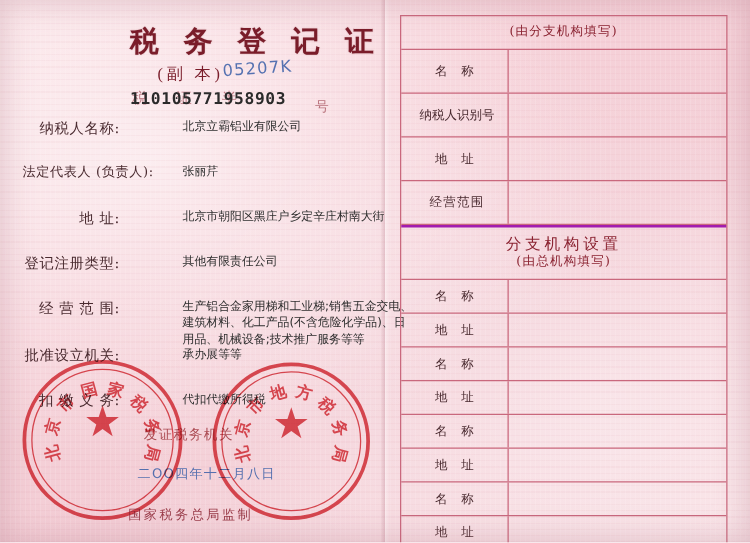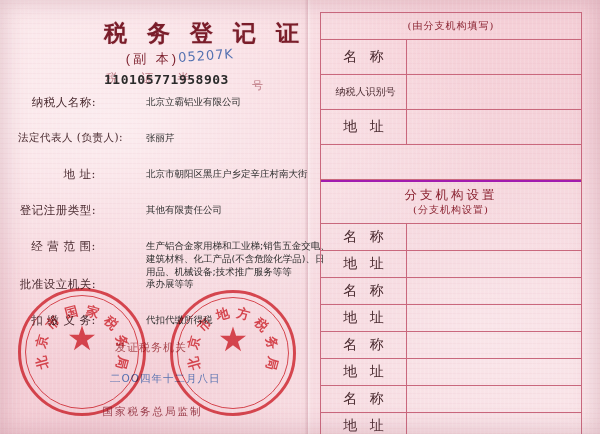--- a/index.html
+++ b/index.html
@@ -67,21 +67,21 @@
     font-weight: bold;
     letter-spacing: 6px;
     color: #7a1d2a;
     text-shadow: 0 0 1px rgba(122,29,42,0.4);
   }
   .doc-subtitle {
     position: absolute;
     left: 0; right: 0;
     top: 50px;
     text-align: center;
-    font-family: Liberation Sans, sans-serif;
+    font-family: Liberation Serif, serif;
     font-size: 13px;
     letter-spacing: 3px;
     color: #7a1d2a;
   }
   .reg-no-hand {
     position: absolute;
     left: 178px;
     top: 48px;
     font-family: "DejaVu Sans", sans-serif;
     font-size: 13px;
@@ -185,21 +185,21 @@
   }
   .row:last-child { border-bottom: none; }
   .row .k {
     width: 86px;
     box-sizing: border-box;
     border-right: 1px solid #c9687d;
     display: flex;
     align-items: center;
     justify-content: center;
     font-family: "DejaVu Serif", serif;
-    font-size: 14px;
+    font-size: 10px;
     letter-spacing: 4px;
     color: #4a2b30;
     padding-left: 4px;
   }
   .row .v { flex: 1; }
   .row.tall { height: 34px; }
 
   
   .stamp {
     position: absolute;
@@ -409,26 +409,27 @@
       </div>
       <div class="row tall">
         <div class="k" style="letter-spacing:0px;font-size:10px;">纳税人识别号</div>
         <div class="v"></div>
       </div>
       <div class="row tall">
         <div class="k">地  址</div>
         <div class="v"></div>
       </div>
       <div class="row tall">
+        <div class="k" style="letter-spacing:1px;">经营范围</div>
         <div class="v"></div>
       </div>
 
       <div class="hdr" style="border-top:2px solid #a21caf;">
         <span class="h1">分支机构设置</span>
-        <span class="h2">(分支机构设置)</span>
+        <span class="h2">(由总机构填写)</span>
       </div>
 
       <div class="row">
         <div class="k">名  称</div>
         <div class="v"></div>
       </div>
       <div class="row">
         <div class="k">地  址</div>
         <div class="v"></div>
       </div>

